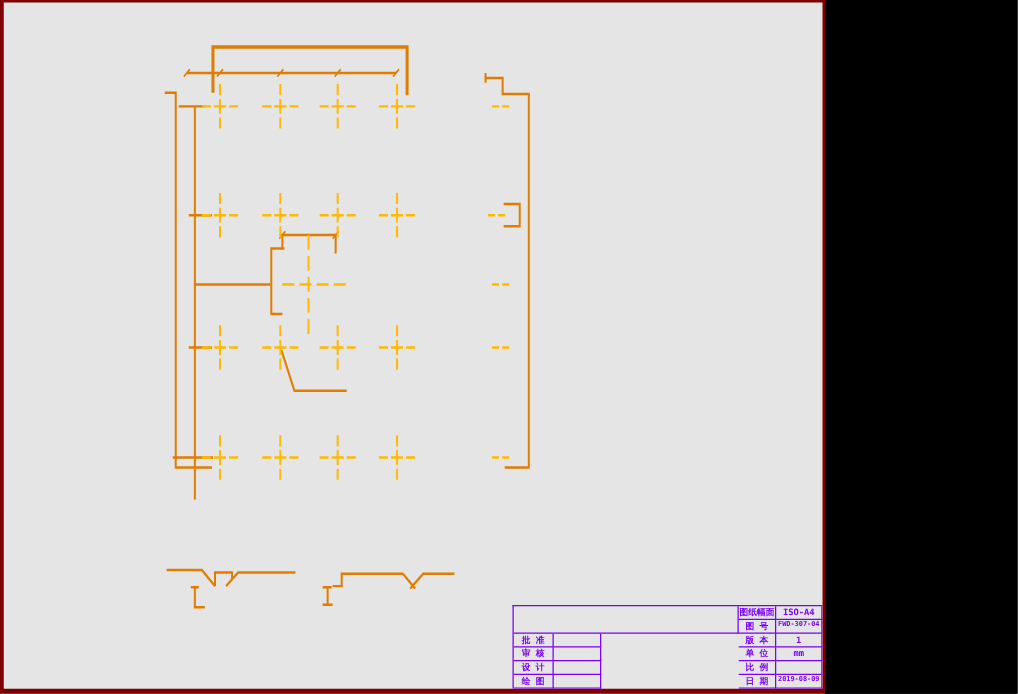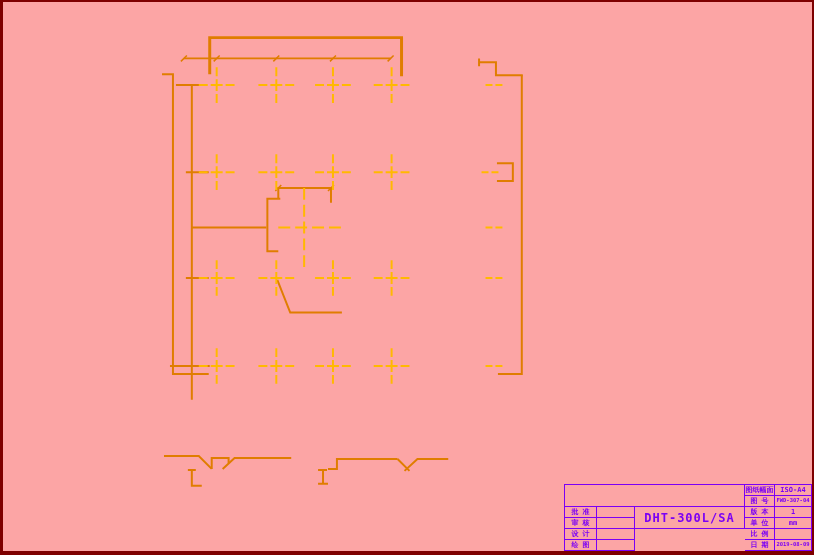--- a/index.html
+++ b/index.html
@@ -4,23 +4,23 @@
 <style>
   :root{
     --orange:#E07D00;
     --yellow:#FFB900;
     --purple:#7B00F5;
     --maroon:#7E0000;
   }
   html,body{margin:0;padding:0;background:#000;}
   .canvas{
     position:relative;
-    width:814px;height:555px;
+    width:660px;height:555px;
     box-sizing:border-box;
-    background:#fca5a5;
+    background:#e5e5e5;
     border-style:solid;
     border-color:var(--maroon);
     border-width:2px 2px 4px 3px;
     overflow:hidden;
     font-family:"DejaVu Sans Mono","Liberation Mono",monospace;
   }
   .canvas svg{position:absolute;left:0;top:0;width:100%;height:100%;}
 
   
   .tb{
@@ -143,16 +143,15 @@
 
     <div class="cell" style="grid-area:3/1/4/2">批 准</div>
     <div class="cell" style="grid-area:3/2/4/3"></div>
     <div class="cell" style="grid-area:4/1/5/2">审 核</div>
     <div class="cell" style="grid-area:4/2/5/3"></div>
     <div class="cell" style="grid-area:5/1/6/2">设 计</div>
     <div class="cell" style="grid-area:5/2/6/3"></div>
     <div class="cell" style="grid-area:6/1/7/2">绘 图</div>
     <div class="cell" style="grid-area:6/2/7/3"></div>
 
-    <div class="cell model" style="grid-area:3/3/5/4">DHT-300L/SA</div>
   </div>
 
 </div>
 
 </body></html>

